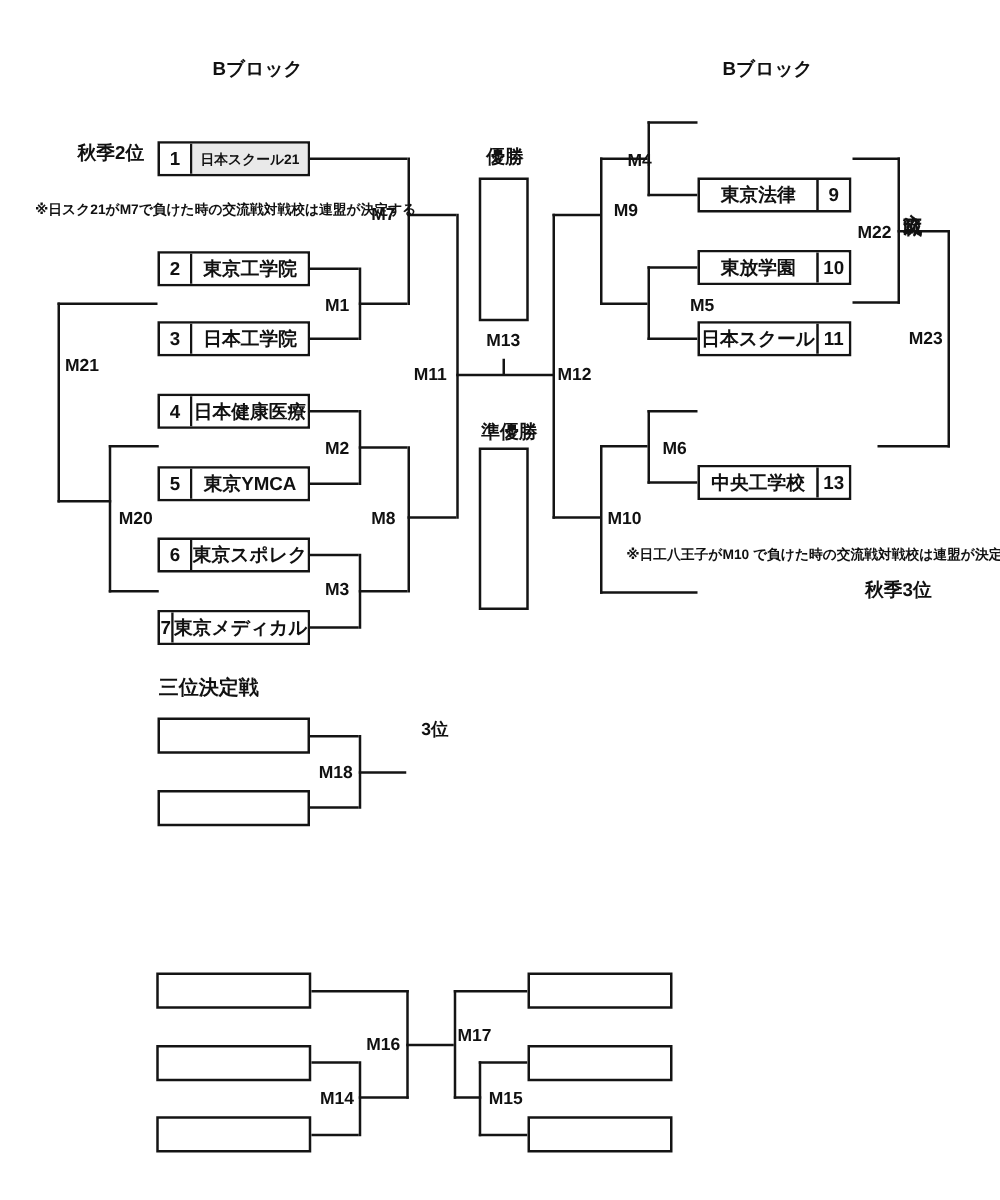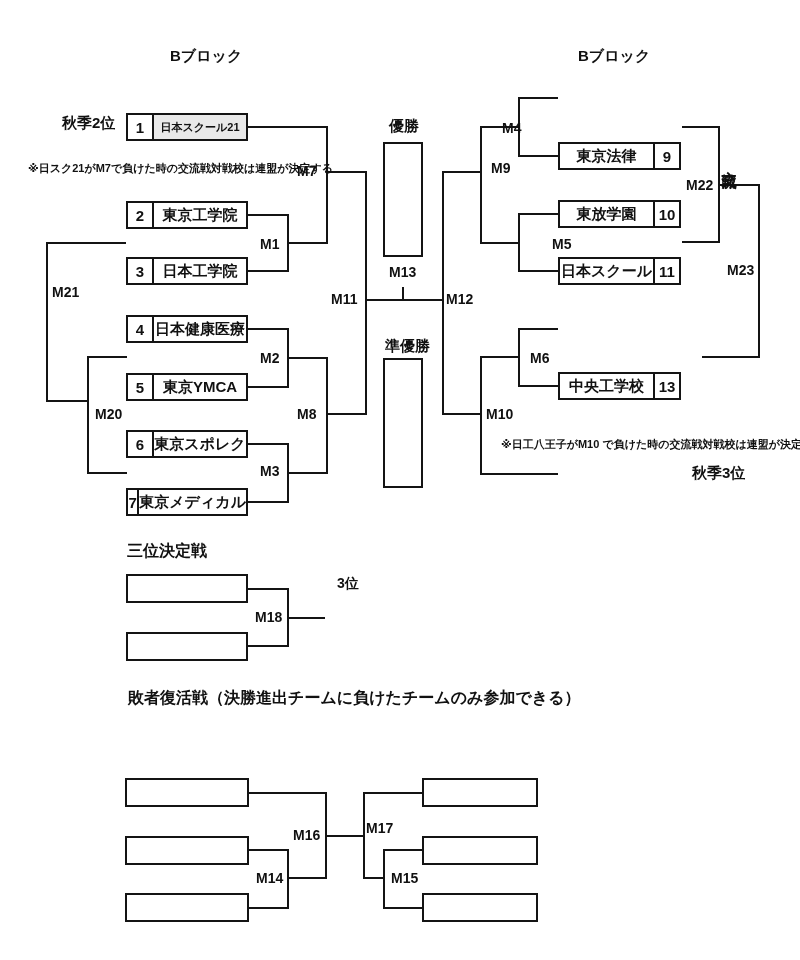--- a/index.html
+++ b/index.html
@@ -198,19 +198,18 @@
   <span class="lbl" style="left:727px;top:262px">M23</span>
 
   <span class="lbl t15" style="left:389px;top:117px">優勝</span>
   <span class="lbl t15" style="left:385px;top:337px">準優勝</span>
   <div class="vtext" style="left:720px;top:157px">交流戦</div>
 
   <span class="lbl t16" style="left:127px;top:542px">三位決定戦</span>
   <span class="lbl" style="left:255px;top:609px">M18</span>
   <span class="lbl" style="left:337px;top:575px">3位</span>
 
-  <span class="lbl t16" style="left:128px;top:689px">敗者復活戦（決勝進出チームに負けたチームのみ参加できる）</span>
   <span class="lbl" style="left:256px;top:870px">M14</span>
   <span class="lbl" style="left:391px;top:870px">M15</span>
   <span class="lbl" style="left:293px;top:827px">M16</span>
   <span class="lbl" style="left:366px;top:820px">M17</span>
 
 </div>
 
 </body></html>

